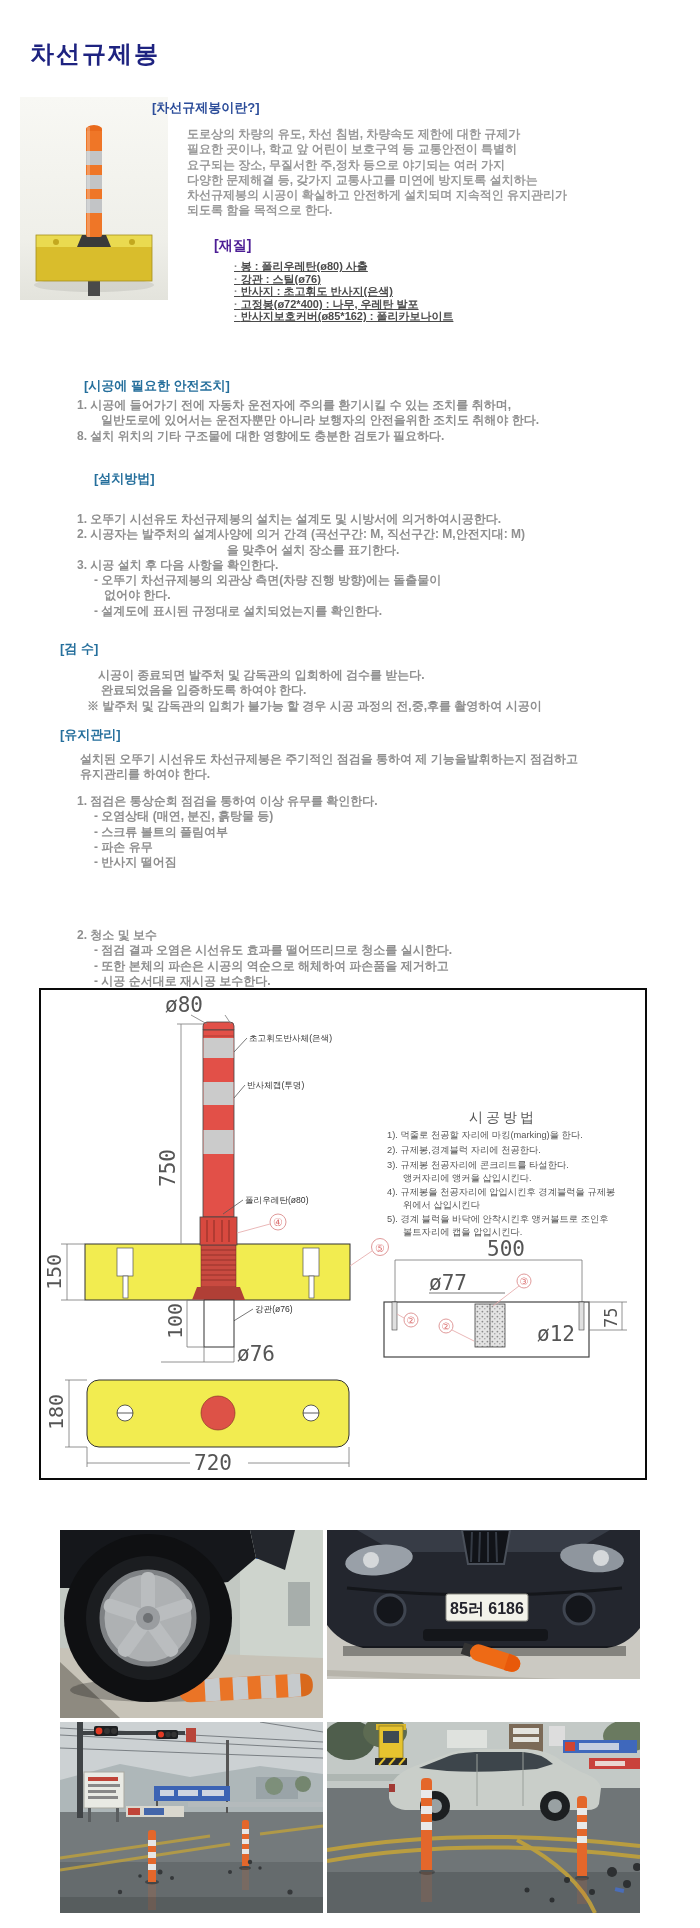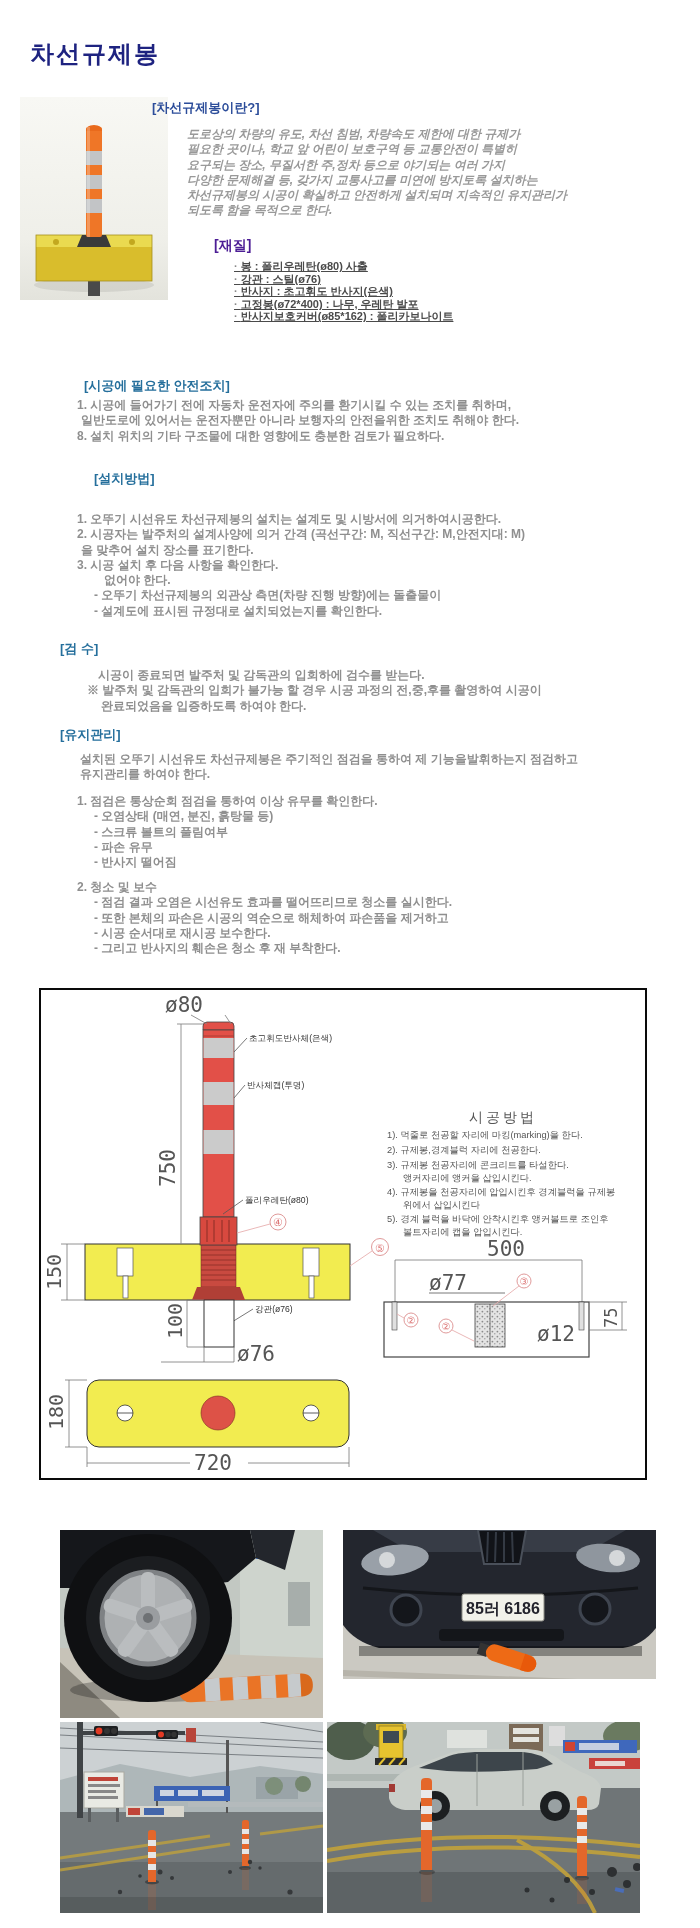--- a/index.html
+++ b/index.html
@@ -5,33 +5,33 @@
   html,body{margin:0;padding:0;background:#fff;}
   .page{position:relative;width:700px;height:1928px;background:#fff;overflow:hidden;
         font-family:"Liberation Sans",sans-serif;}
   .abs{position:absolute;}
   .nowrap{white-space:nowrap;}
   .title{left:30px;top:38px;font-size:24px;font-weight:800;color:#1e2380;letter-spacing:2px;}
   .intro-h{left:152px;top:99px;font-size:13px;font-weight:bold;color:#2c4d9a;}
   .sec-h{font-size:13px;font-weight:bold;color:#256f9c;}
   .mat-h{left:214px;top:237px;font-size:14px;font-weight:bold;color:#4c1d95;}
   .bl{font-size:12px;font-weight:bold;color:#8f8f8f;line-height:15.3px;white-space:nowrap;}
-  .bl-i{font-style:italic;color:#999;}
+  .bl-i{color:#999;}
   .mat-list{left:234px;top:260px;font-size:11px;font-weight:bold;color:#4a4a4a;line-height:12.6px;text-decoration:underline;}
   .mat-list .li{white-space:nowrap;}
   .mat-list .li::before{content:"· ";color:#8a8a8a;}
-  .ind1{margin-left:4px;}
+  .ind1{margin-left:24px;text-align:center;}
   .ind2{margin-left:17px;}
   .ind3{margin-left:27px;}
   .product{left:20px;top:97px;width:148px;height:203px;
            background:linear-gradient(180deg,#f8f8f4 0%,#efefe9 70%,#e3e3dc 100%);}
   .diagram{left:39px;top:988px;width:604px;height:488px;border:2px solid #0a0a0a;background:#fff;}
   .photo{position:absolute;overflow:hidden;background:#9a9a9a;}
   .p1{left:60px;top:1530px;width:263px;height:188px;}
-  .p2{left:343px;top:1530px;width:313px;height:149px;}
+  .p2{left:327px;top:1530px;width:313px;height:149px;}
   .p3{left:60px;top:1722px;width:263px;height:191px;}
   .p4{left:327px;top:1722px;width:313px;height:191px;}
   svg text{font-family:"Liberation Sans",sans-serif;}
   .dimtxt{font-family:"DejaVu Sans Mono",monospace;}
 </style>
 </head>
 <body>
 
 <div class="page">
 
@@ -85,45 +85,45 @@
     <div class="bl ind1">일반도로에 있어서는 운전자뿐만 아니라 보행자의 안전을위한 조치도 취해야 한다.</div>
     <div class="bl">8. 설치 위치의 기타 구조물에 대한 영향에도 충분한 검토가 필요하다.</div>
   </div>
 
   <div class="abs sec-h nowrap" style="left:60px;top:470px;padding-left:34px;">[설치방법]</div>
   <div class="abs" style="left:77px;top:512px;">
     <div class="bl">1. 오뚜기 시선유도 차선규제봉의 설치는 설계도 및 시방서에 의거하여시공한다.</div>
     <div class="bl">2. 시공자는 발주처의 설계사양에 의거 간격 (곡선구간: M, 직선구간: M,안전지대: M)</div>
     <div class="bl ind1">을 맞추어 설치 장소를 표기한다.</div>
     <div class="bl">3. 시공 설치 후 다음 사항을 확인한다.</div>
+    <div class="bl ind2">- 오뚜기 차선규제봉의 외관상 측면(차량 진행 방향)에는 돌출물이</div>
     <div class="bl ind3">없어야 한다.</div>
-    <div class="bl ind2">- 오뚜기 차선규제봉의 외관상 측면(차량 진행 방향)에는 돌출물이</div>
     <div class="bl ind2">- 설계도에 표시된 규정대로 설치되었는지를 확인한다.</div>
   </div>
 
   <div class="abs sec-h nowrap" style="left:60px;top:640px;">[검  수]</div>
   <div class="abs" style="left:82px;top:668px;">
     <div class="bl" style="margin-left:16px;">시공이 종료되면 발주처 및 감독관의 입회하에 검수를 받는다.</div>
+    <div class="bl" style="margin-left:19px;">완료되었음을 입증하도록 하여야 한다.</div>
     <div class="bl" style="margin-left:5px;">※ 발주처 및 감독관의 입회가 불가능 할 경우 시공 과정의 전,중,후를 촬영하여 시공이</div>
-    <div class="bl" style="margin-left:19px;">완료되었음을 입증하도록 하여야 한다.</div>
   </div>
 
   <div class="abs sec-h nowrap" style="left:60px;top:726px;">[유지관리]</div>
   <div class="abs" style="left:80px;top:752px;">
     <div class="bl">설치된 오뚜기 시선유도 차선규제봉은 주기적인 점검을 통하여 제 기능을발휘하는지 점검하고</div>
     <div class="bl">유지관리를 하여야 한다.</div>
   </div>
   <div class="abs" style="left:77px;top:794px;">
     <div class="bl">1. 점검은 통상순회 점검을 통하여 이상 유무를 확인한다.</div>
     <div class="bl ind2">- 오염상태 (매연, 분진, 흙탕물 등)</div>
     <div class="bl ind2">- 스크류 볼트의 풀림여부</div>
     <div class="bl ind2">- 파손 유무</div>
     <div class="bl ind2">- 반사지 떨어짐</div>
   </div>
-  <div class="abs" style="left:77px;top:880px;">
+  <div class="abs" style="left:77px;top:928px;">
     <div class="bl">2. 청소 및 보수</div>
     <div class="bl ind2">- 점검 결과 오염은 시선유도 효과를 떨어뜨리므로 청소를 실시한다.</div>
     <div class="bl ind2">- 또한 본체의 파손은 시공의 역순으로 해체하여 파손품을 제거하고</div>
     <div class="bl ind2">- 시공 순서대로 재시공 보수한다.</div>
     <div class="bl ind2">- 그리고 반사지의 훼손은 청소 후 재 부착한다.</div>
   </div>
 
   <div class="abs diagram">
     <svg width="604" height="488" viewBox="0 0 604 488">
       <defs>

